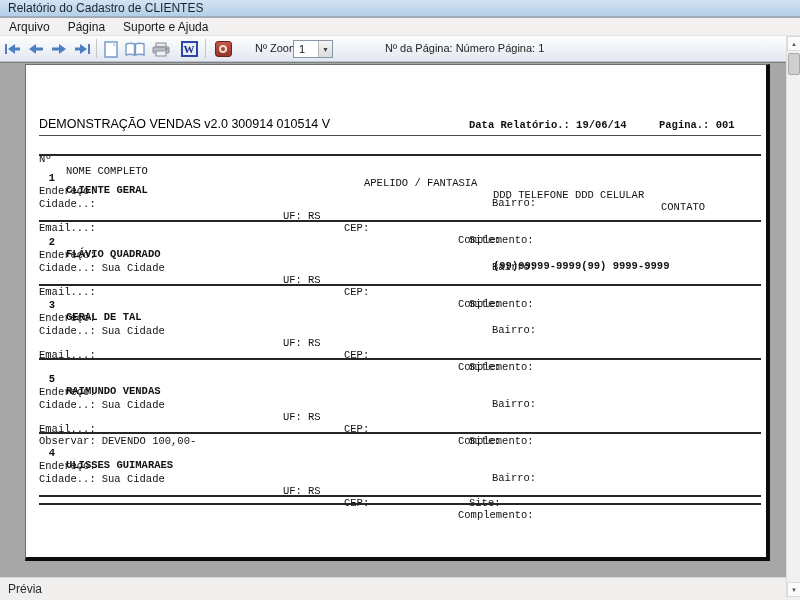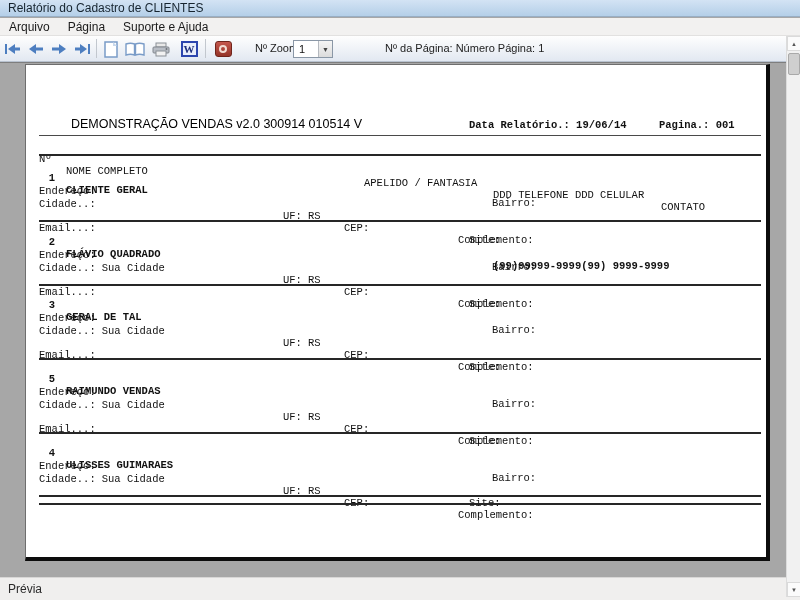--- a/index.html
+++ b/index.html
@@ -41,21 +41,21 @@
     background:#a7a7a7; border-top:1px solid #7e7e7e; }
 
   .page { position:absolute; left:25px; top:63px; width:745px; height:497px; background:#ffffff;
     border:1px solid #6e6e6e; border-right:4px solid #0c0c0c; border-bottom:4px solid #0c0c0c; }
 
   .m  { font-family:"Liberation Mono", monospace; font-size:10.5px; line-height:12px;
         color:#111; white-space:pre; }
   .mb { font-weight:bold; }
   .sans-title { position:absolute; left:13px; top:24px; font-size:14.5px; font-weight:bold;
         color:#000; letter-spacing:.5px; }
-  .sans-sub { position:absolute; left:13px; top:52px; font-size:12.5px; color:#000;margin-left:32px; }
+  .sans-sub { position:absolute; left:13px; top:52px; font-size:12.5px; color:#000; }
 
   .rl  { position:absolute; left:0; right:0; height:12px; }
   .abs { position:absolute; }
   .val { margin-left:6px; }
   .num { position:absolute; left:10px; width:19px; text-align:right; }
   .sep { position:absolute; left:13px; width:722px; border-top:2px solid #262626; }
   .hr1 { position:absolute; left:13px; width:722px; border-top:1px solid #4a4a4a; }
   .rec { position:absolute; left:0; right:0; }
 
   
@@ -270,20 +270,23 @@
       <div class="rl" style="top:26px">
         <span class="abs" style="left:13px"><span>Cidade..:</span><span class="val">Sua Cidade</span></span>
         <span class="abs" style="left:257px"><span>UF:</span><span class="val">RS</span></span>
         <span class="abs" style="left:318px">CEP:</span>
         <span class="abs" style="left:432px">Complemento:</span>
       </div>
       <div class="rl" style="top:50px">
         <span class="abs" style="left:13px"><span>Email...:</span><span class="val"></span></span>
         <span class="abs" style="left:443px">Site:</span>
       </div>
+      <div class="rl" style="top:62px">
+        <span class="abs" style="left:13px"><span>Observar:</span><span class="val">DEVENDO 100,00-</span></span>
+      </div>
       <div class="sep" style="top:71px"></div>
     </div>
 
     <div class="rec m" style="top:370px; height:72px">
       <div class="rl" style="top:0">
         <span class="num mb">4</span>
         <span class="abs mb" style="left:40px">ULISSES GUIMARAES</span>
       </div>
       <div class="rl" style="top:13px">
         <span class="abs" style="left:13px">Endereço:</span>

